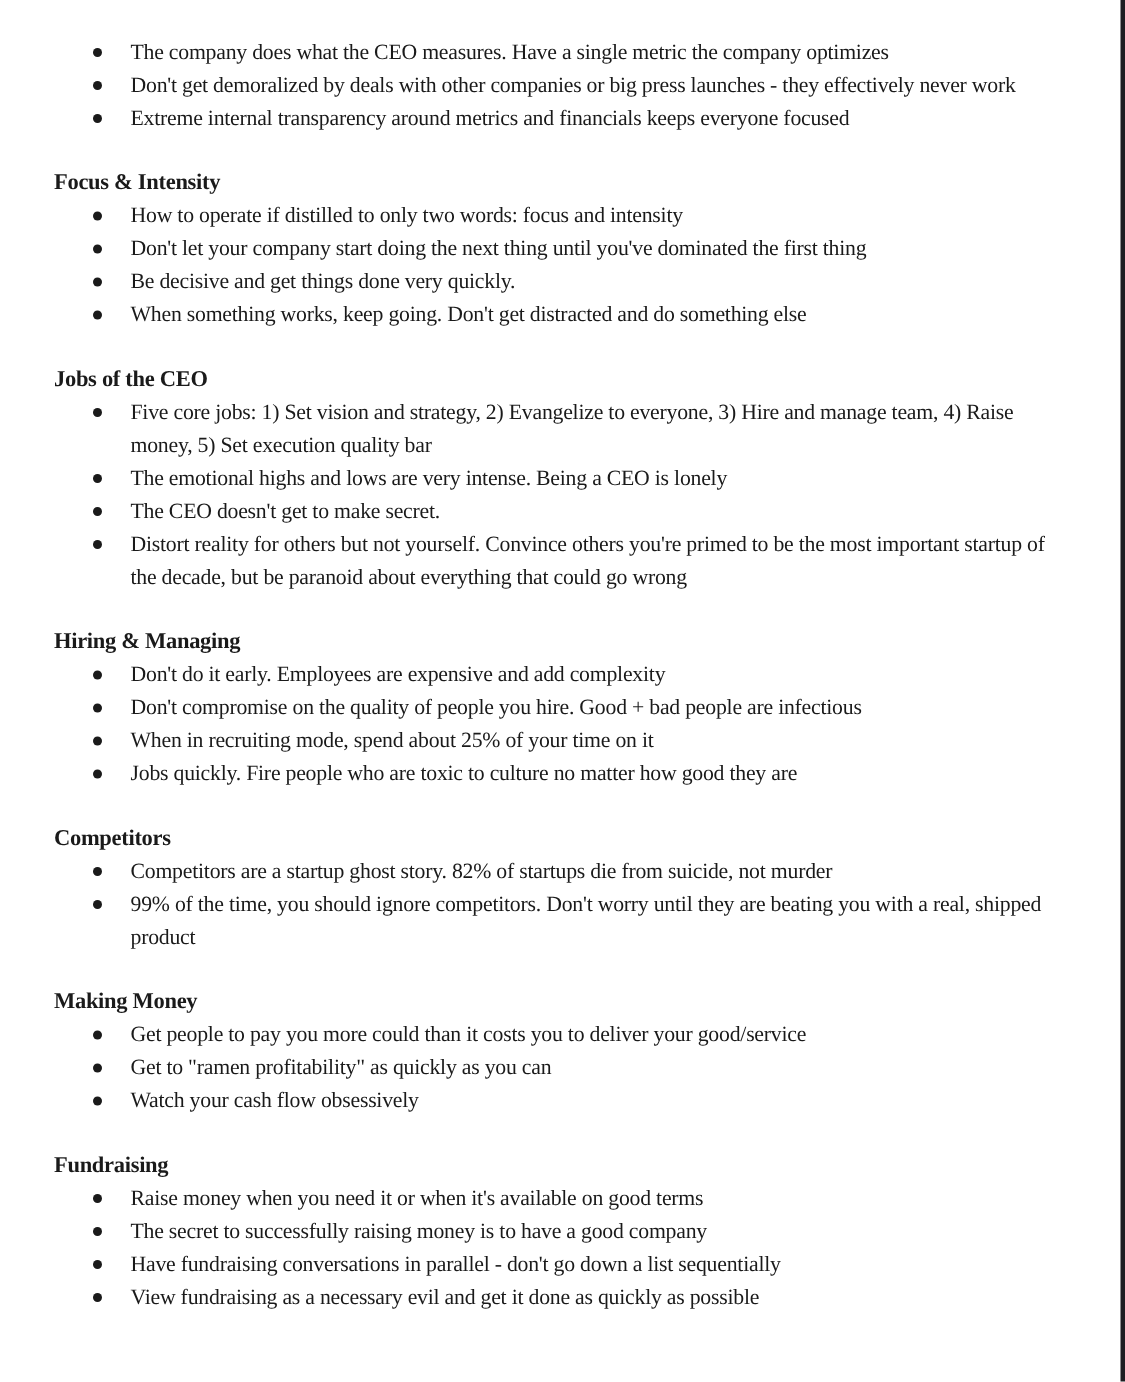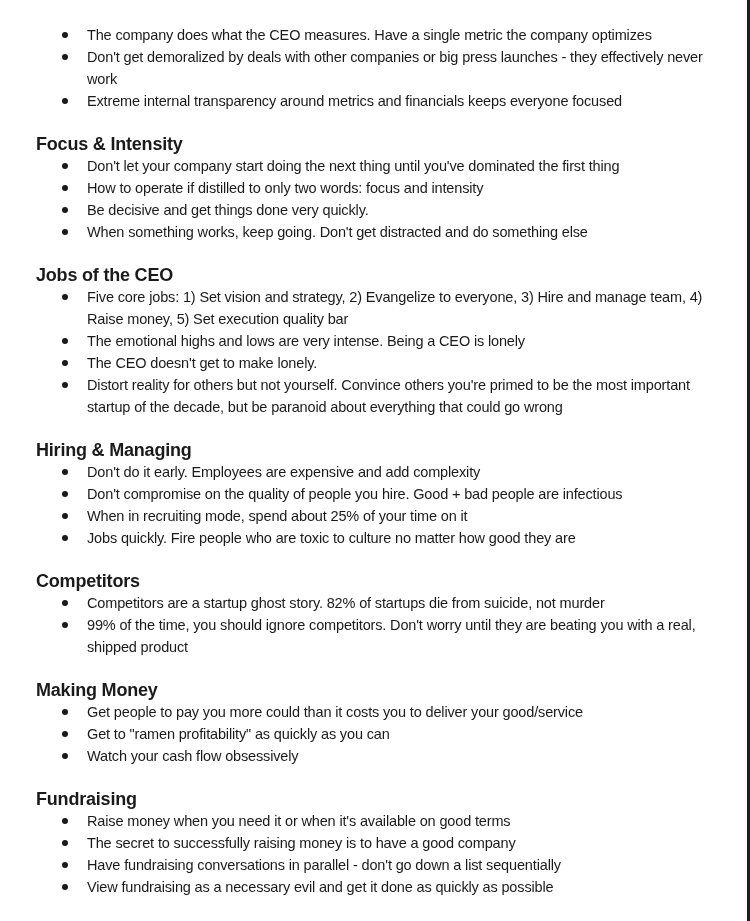--- a/index.html
+++ b/index.html
@@ -21,27 +21,28 @@
       right: 0;
       width: 3px;
       height: 921px;
       background: #1e1e22;
     }
     .doc {
       position: absolute;
       left: 36px;
       top: 24px;
       width: 670px;
+      font-family: Liberation Serif, serif;
     }
     .section {
       margin-bottom: 21px;
     }
     .section-title {
       font-weight: bold;
-      font-size: 18px;
+      font-size: 15px;
       line-height: 22px;
       letter-spacing: -0.2px;
       margin: 0;
     }
     ul.bullets {
       list-style: none;
       margin: 0;
       padding: 0;
     }
     ul.bullets li {
@@ -72,33 +73,33 @@
     <ul class="bullets">
       <li><span class="dot"></span><span>The company does what the CEO measures. Have a single metric the company optimizes</span></li>
       <li><span class="dot"></span><span>Don't get demoralized by deals with other companies or big press launches - they effectively never work</span></li>
       <li><span class="dot"></span><span>Extreme internal transparency around metrics and financials keeps everyone focused</span></li>
     </ul>
   </div>
 
   <div class="section">
     <h3 class="section-title">Focus &amp; Intensity</h3>
     <ul class="bullets">
+      <li><span class="dot"></span><span>How to operate if distilled to only two words: focus and intensity</span></li>
       <li><span class="dot"></span><span>Don't let your company start doing the next thing until you've dominated the first thing</span></li>
-      <li><span class="dot"></span><span>How to operate if distilled to only two words: focus and intensity</span></li>
       <li><span class="dot"></span><span>Be decisive and get things done very quickly.</span></li>
       <li><span class="dot"></span><span>When something works, keep going. Don't get distracted and do something else</span></li>
     </ul>
   </div>
 
   <div class="section">
     <h3 class="section-title">Jobs of the CEO</h3>
     <ul class="bullets">
       <li><span class="dot"></span><span>Five core jobs: 1) Set vision and strategy, 2) Evangelize to everyone, 3) Hire and manage team, 4) Raise money, 5) Set execution quality bar</span></li>
       <li><span class="dot"></span><span>The emotional highs and lows are very intense. Being a CEO is lonely</span></li>
-      <li><span class="dot"></span><span>The CEO doesn't get to make lonely.</span></li>
+      <li><span class="dot"></span><span>The CEO doesn't get to make secret.</span></li>
       <li><span class="dot"></span><span>Distort reality for others but not yourself. Convince others you're primed to be the most important startup of the decade, but be paranoid about everything that could go wrong</span></li>
     </ul>
   </div>
 
   <div class="section">
     <h3 class="section-title">Hiring &amp; Managing</h3>
     <ul class="bullets">
       <li><span class="dot"></span><span>Don't do it early. Employees are expensive and add complexity</span></li>
       <li><span class="dot"></span><span>Don't compromise on the quality of people you hire. Good + bad people are infectious</span></li>
       <li><span class="dot"></span><span>When in recruiting mode, spend about 25% of your time on it</span></li>

